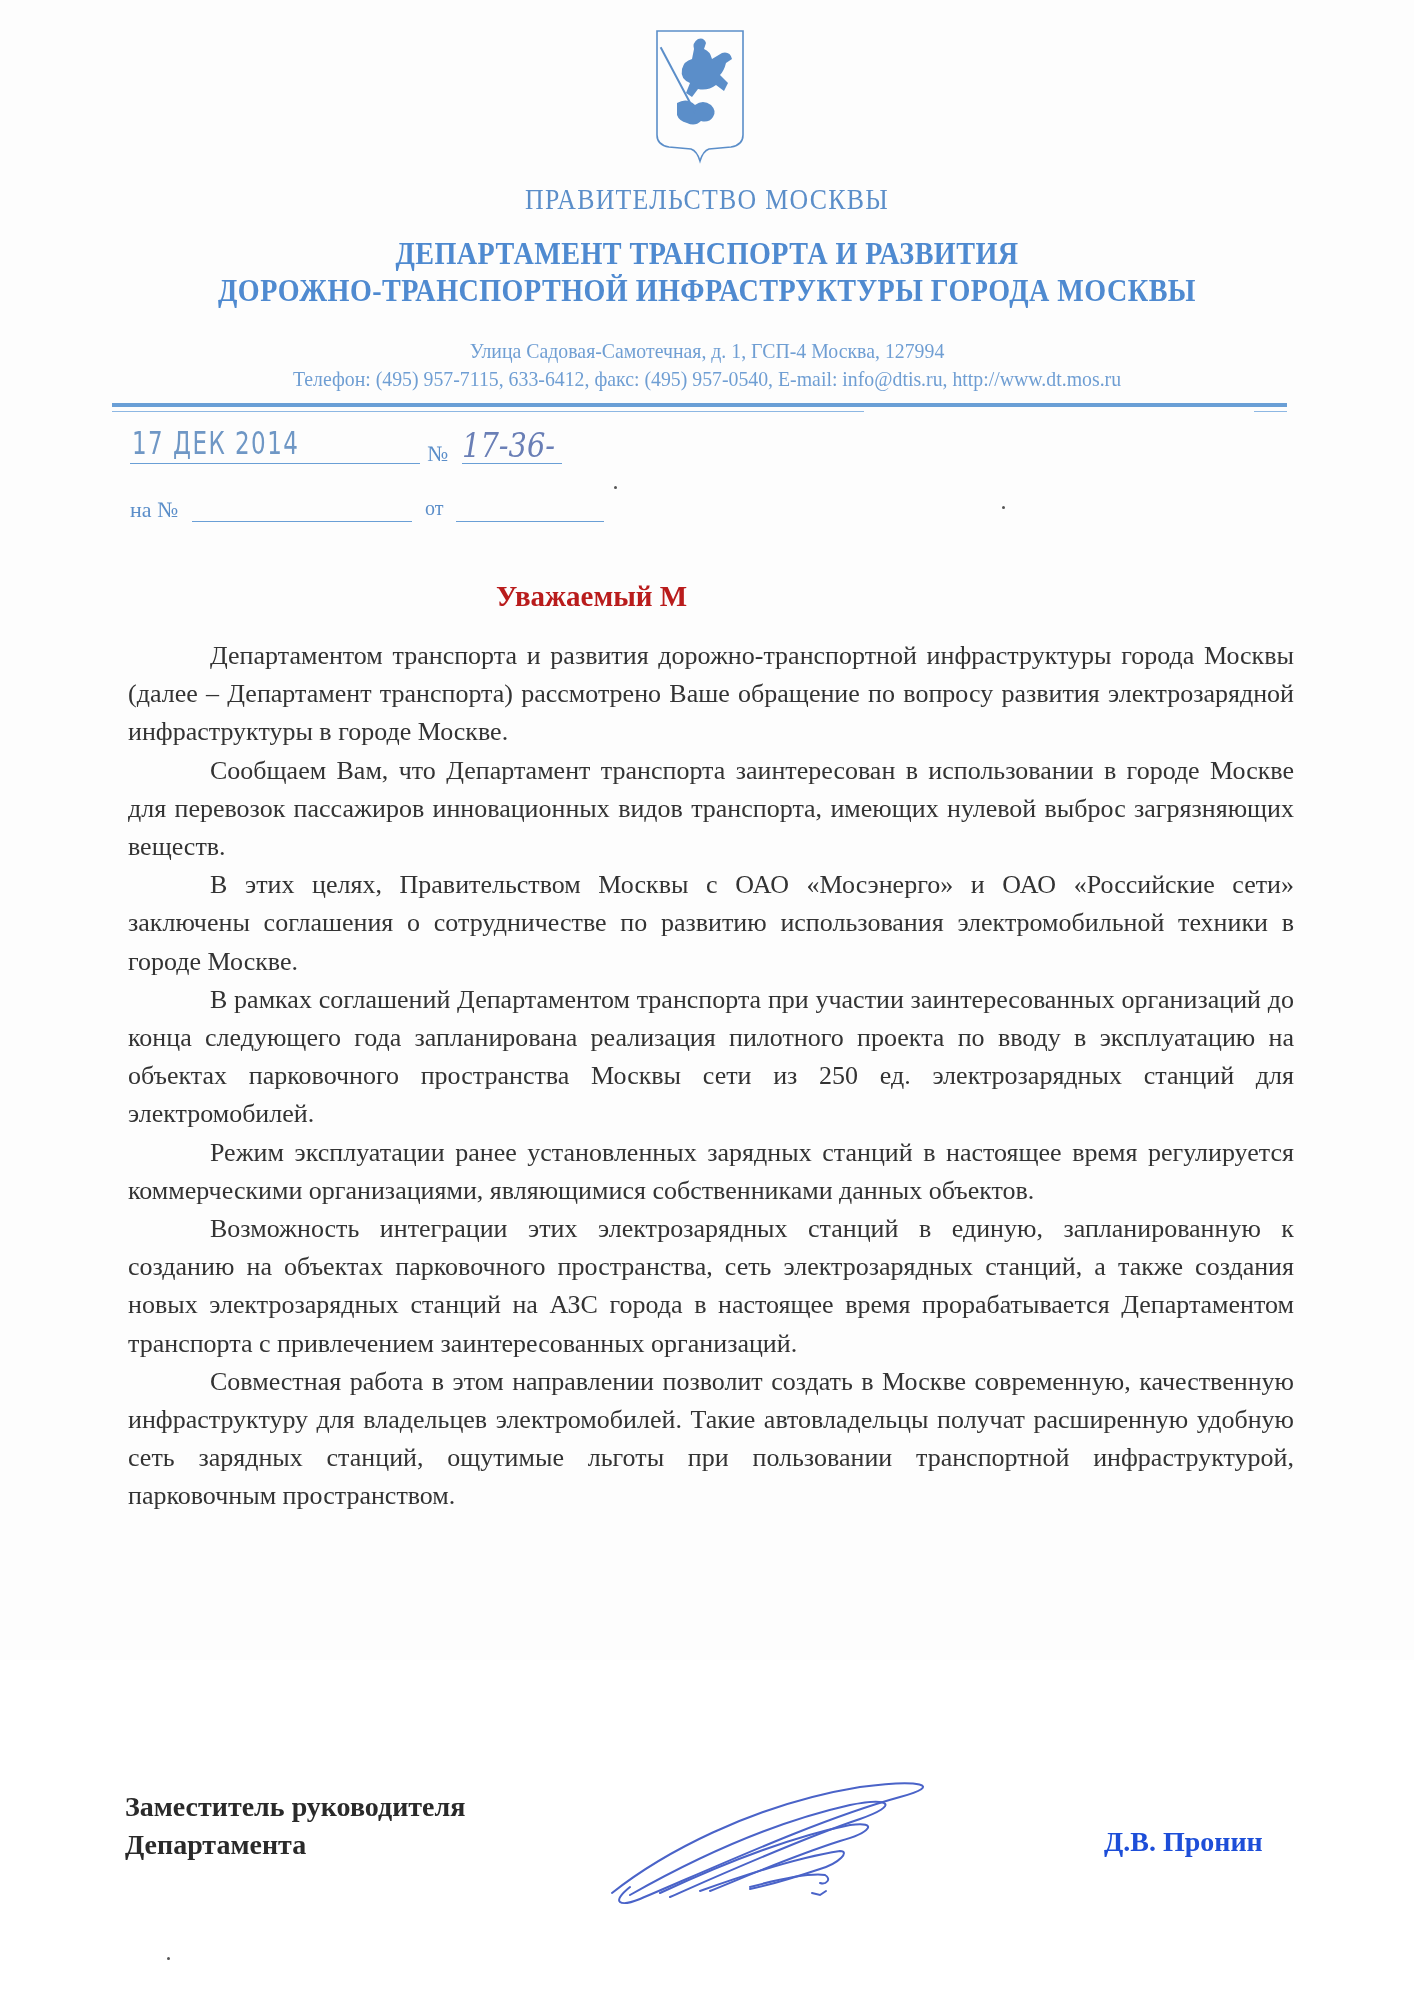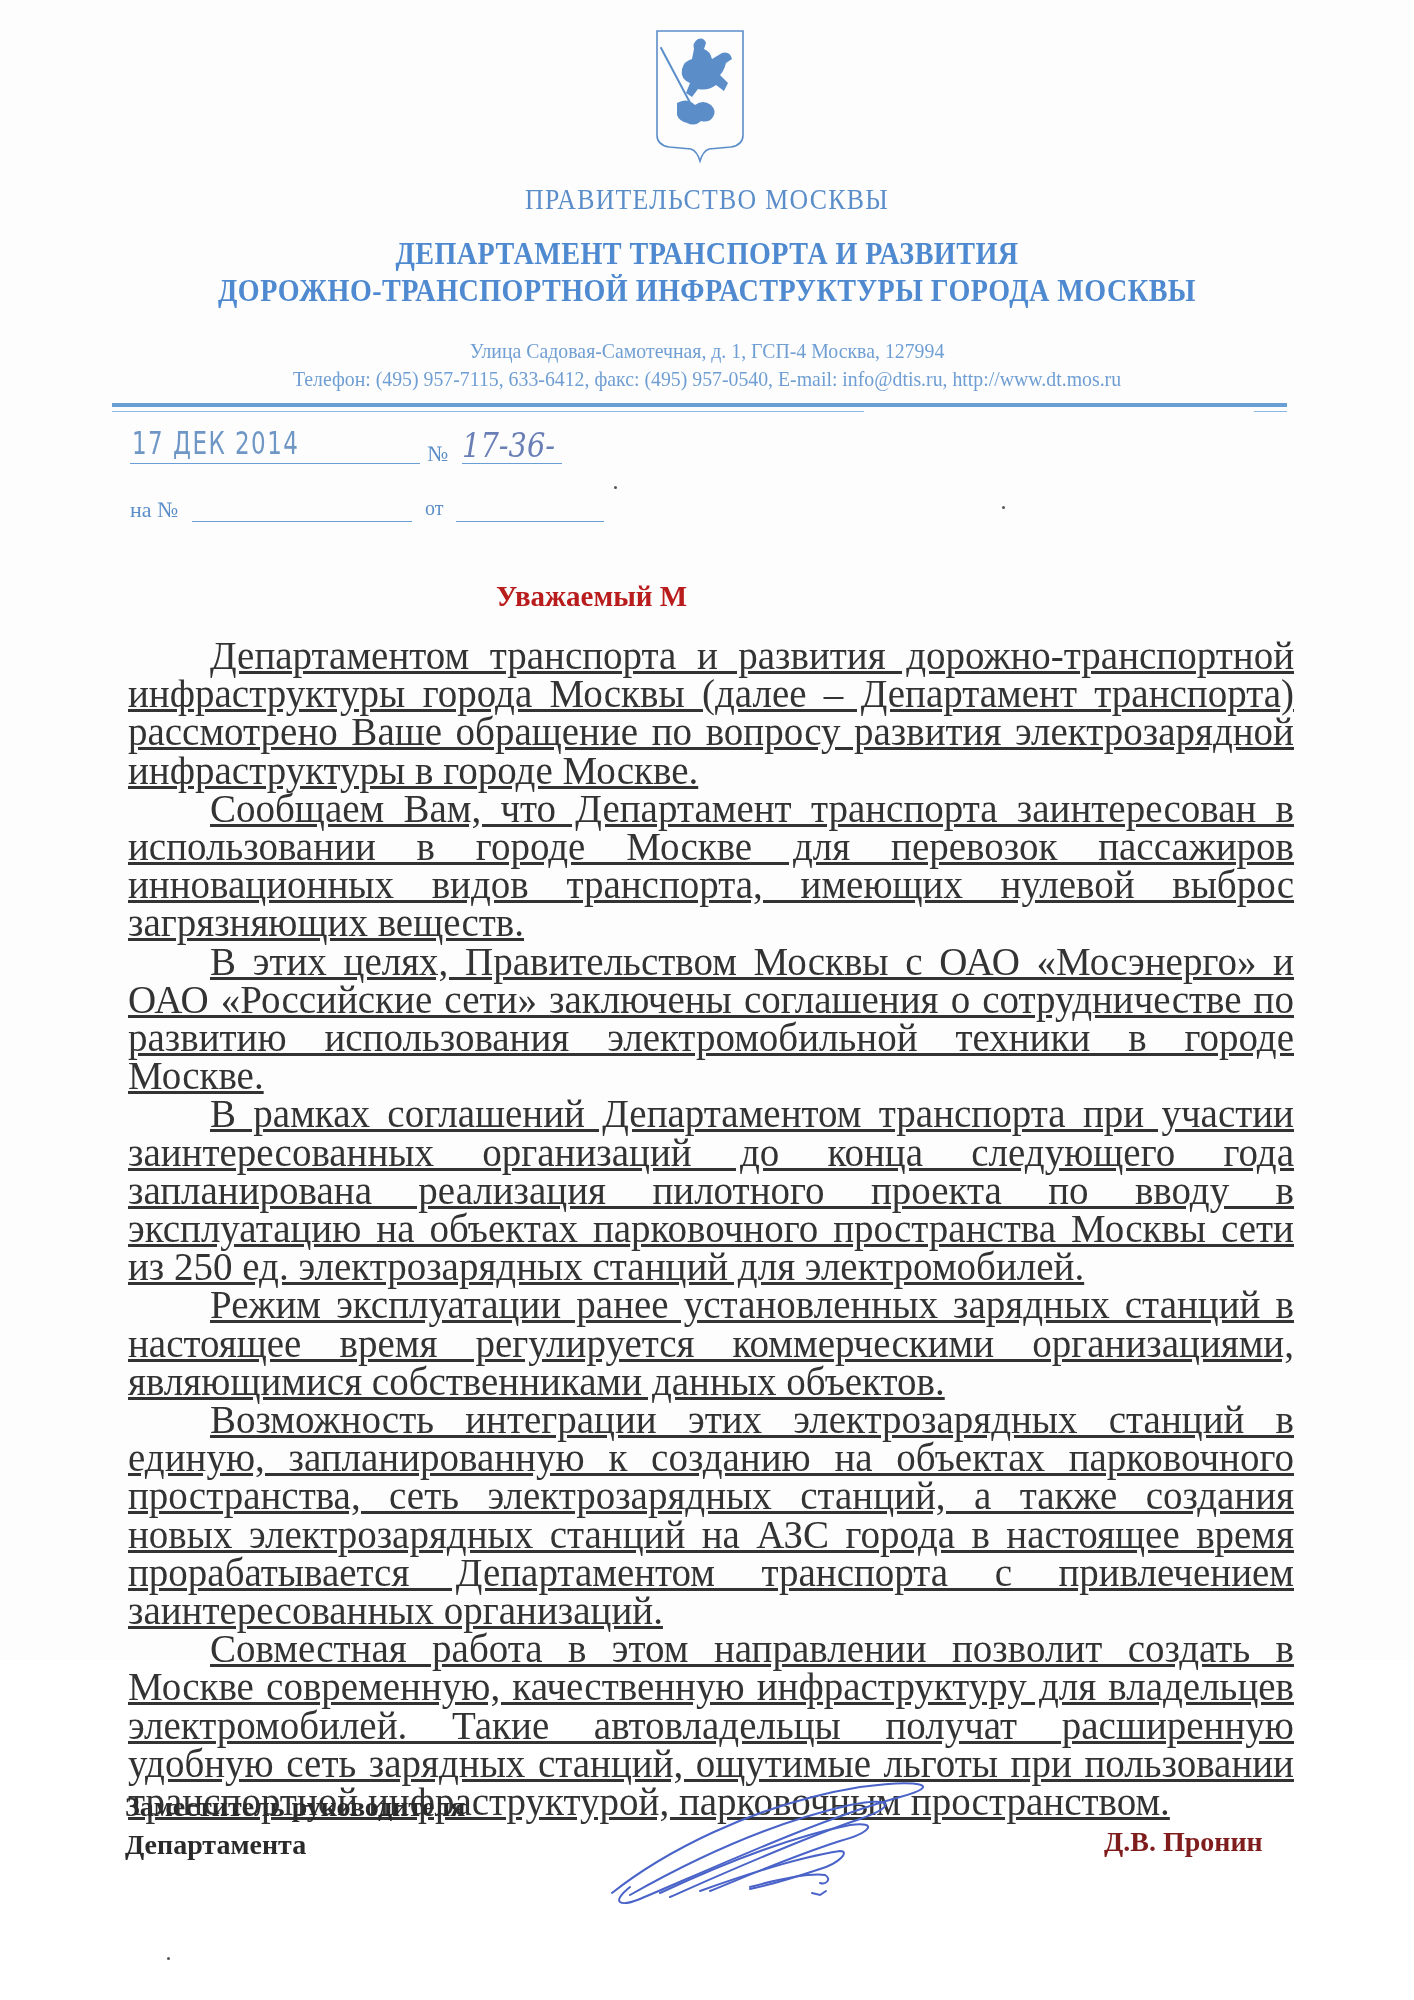--- a/index.html
+++ b/index.html
@@ -38,28 +38,28 @@
   .ref-label { position: absolute; left: 130px; top: 497px; color: #5b8ec9; font-size: 22px; }
   .ref-line { position: absolute; left: 192px; width: 220px; top: 521px; height: 1px; background: #6a9fd6; }
   .from-label { position: absolute; left: 425px; top: 497px; color: #5b8ec9; font-size: 20px; }
   .from-line { position: absolute; left: 456px; width: 148px; top: 521px; height: 1px; background: #6a9fd6; }
 
   .dot { position: absolute; width: 3px; height: 3px; background: #555; border-radius: 50%; }
 
   .salutation { position: absolute; left: 496px; top: 580px; font-size: 29px; font-weight: bold;
                 color: #b91c1c; }
 
-  .body-text { position: absolute; left: 128px; width: 1166px; top: 637px; font-size: 39px;
-               line-height: 38.2px; text-align: justify; color: #333; text-decoration: underline; }
+  .body-text { position: absolute; left: 128px; width: 1166px; top: 637px; font-size: 26px;
+               line-height: 38.2px; text-align: justify; color: #333; }
   .body-text p { margin: 0; text-indent: 82px; text-align: justify; }
 
   .signer-title { position: absolute; left: 125px; top: 1788px; font-size: 28px; font-weight: bold;
                   line-height: 38px; color: #2a2a2a; }
   .signer-name { position: absolute; left: 1104px; top: 1826px; font-size: 28px; font-weight: bold;
-                 color: #7f1d1d; }
+                 color: #1d4ed8; }
   .signature { position: absolute; left: 600px; top: 1775px; width: 370px; height: 130px; }
 </style>
 </head>
 <body>
 
 <div class="page">
 
   <svg class="emblem" viewBox="0 0 94 138">
     <path d="M4 4 H90 V108 Q90 118 78 120 L56 122 Q50 124 47 134 Q44 124 38 122 L16 120 Q4 118 4 108 Z" fill="none" stroke="#5b8ec9" stroke-width="1.6"></path>
     <g fill="#5b8ec9">

